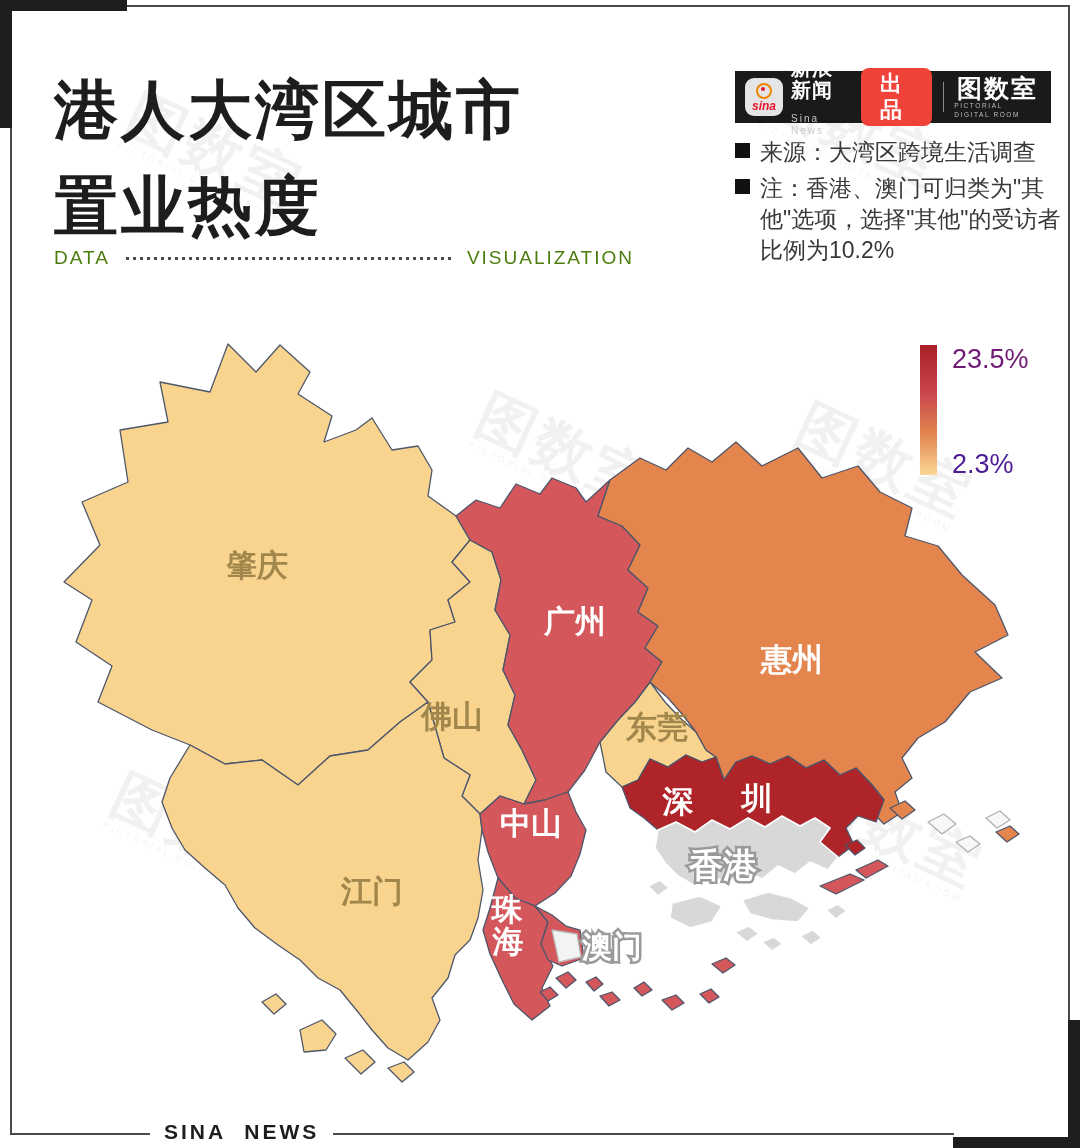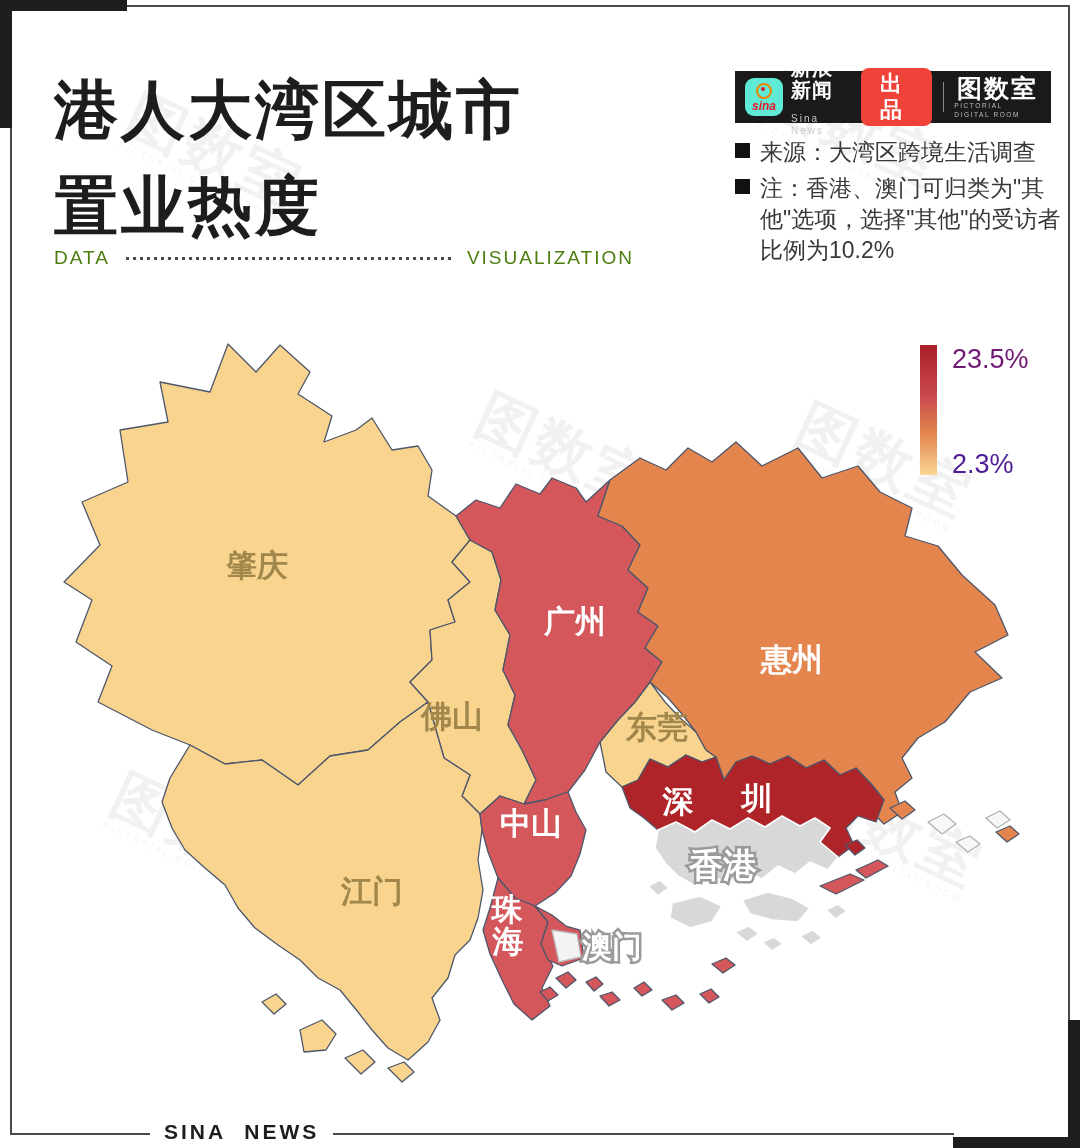--- a/index.html
+++ b/index.html
@@ -15,21 +15,21 @@
   .title{left:54px;top:62px;font-size:64px;line-height:96px;font-weight:900;
          color:#1d1d1d;letter-spacing:3px;white-space:pre-line;}
   .data-row{left:54px;top:247px;width:580px;display:flex;align-items:center;
             color:#4d7c0f;font-size:19px;letter-spacing:2px;}
   .data-row .dots{flex:1;height:3px;margin:0 16px;
      background:repeating-linear-gradient(90deg,#4b4b4b 0 3px,transparent 3px 7px);}
 
   
   .brandbar{left:735px;top:71px;width:316px;height:52px;background:#1a1a1a;
             display:flex;align-items:center;padding:0 10px;box-sizing:border-box;}
-  .sina-box{width:38px;height:38px;background:#5eead4;border-radius:9px;display:flex;
+  .sina-box{width:38px;height:38px;background:#e5e5e5;border-radius:9px;display:flex;
             flex-direction:column;align-items:center;justify-content:center;flex:0 0 auto;}
   .sina-eye{width:12px;height:12px;border:2.5px solid #f08300;border-radius:50%;
             position:relative;margin-bottom:1px;}
   .sina-eye::after{content:"";position:absolute;left:2.5px;top:2.5px;width:4px;height:4px;
             border-radius:50%;background:#e6162d;}
   .sina-word{color:#e6162d;font-weight:bold;font-style:italic;font-size:12px;line-height:12px;}
   .brand-names{margin-left:8px;display:flex;flex-direction:column;gap:12px;}
   .brand-cn{color:#fff;font-size:20px;font-weight:700;line-height:22px;letter-spacing:1px;}
   .brand-en{color:#c9c9c9;font-size:10px;letter-spacing:2px;line-height:12px;}
   .badge{margin-left:8px;background:#ef4238;color:#fff;font-size:22px;font-weight:900;

